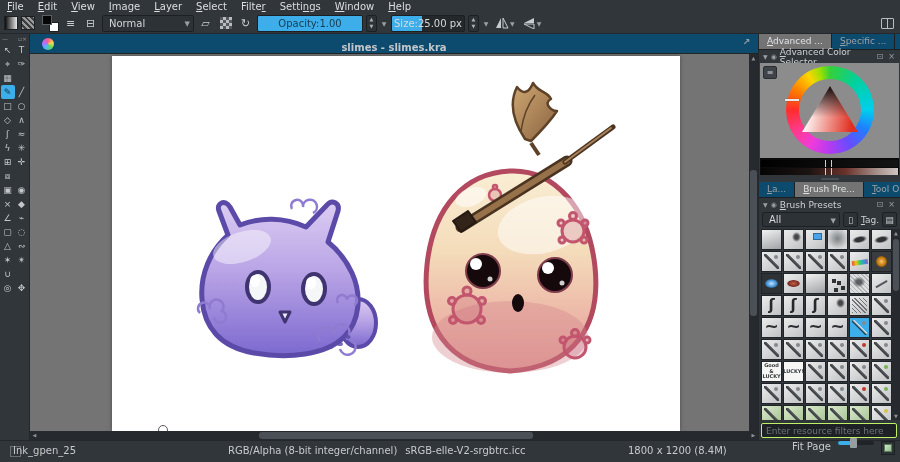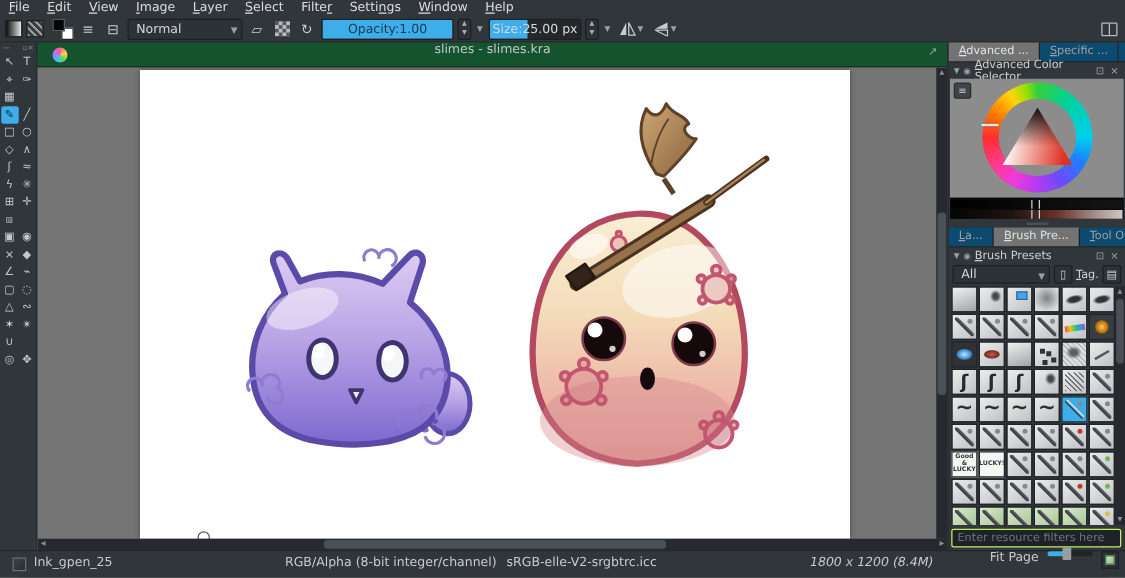--- a/index.html
+++ b/index.html
@@ -50,22 +50,22 @@
   
   #toolbox { position:absolute; left:0; top:0; width:30px; height:406px; background:#31363b; border-right:1px solid #24282c; }
   #toolbox-head { height:9px; display:flex; justify-content:space-between; padding:0 2px; color:#8a9094; font-size:6px; line-height:9px; }
   #toolgrid { display:grid; grid-template-columns:14px 14px; justify-content:center; }
   .tool { width:14px; height:14px; display:flex; align-items:center; justify-content:center;
     font-size:9px; color:#c3c7ca; }
   .tool.sel { background:#3daee9; color:#10303f; border-radius:2px; }
 
   
   #canvaswin { position:absolute; left:30px; top:0; width:728px; height:406px; }
-  #canvastitle { position:relative; height:20px; background:#14532d; border-bottom:1px solid #212528;
-    display:flex; align-items:flex-start; }
+  #canvastitle { position:relative; height:20px; background:#0c4a6e; border-bottom:1px solid #212528;
+    display:flex; align-items:flex-end;font-weight:bold; }
   #krita-logo { position:absolute; left:12px; top:4px; width:12px; height:12px; border-radius:50%;
     background:conic-gradient(#ff5a8a,#ffd34d,#59d66a,#4db9ff,#b96bff,#ff5a8a); }
   #canvastitle .title { flex:1; text-align:center; font-size:10px; color:#c3c7ca; }
   #float-icon { position:absolute; right:8px; top:3px; font-size:9px; color:#9aa0a4; }
   #viewport { position:absolute; left:0; top:20px; width:728px; height:386px; background:#747474; overflow:hidden; }
   #page { position:absolute; left:82px; top:2px; width:568px; height:375px; background:#ffffff;
     box-shadow:0 0 4px rgba(0,0,0,.35); }
   #brush-cursor { position:absolute; left:128px; top:371px; width:10px; height:10px;
     border:1px solid #5a5a5a; border-radius:50%; }
   
@@ -171,23 +171,23 @@
   #resfilter { display:block; width:136px; margin:3px 2px 0 2px; height:15px; background:#1e2226;
     border:1px solid #bef264; color:#c3c7ca; font-size:9px; padding:0 4px; border-radius:2px;
     font-family:"DejaVu Sans","Liberation Sans",sans-serif; }
   #resfilter::placeholder { color:#6d7478; }
 
   
   #statusbar { position:absolute; left:0; top:440px; width:900px; height:22px; background:#31363b;
     border-top:1px solid #24282c; font-size:10px; color:#c8cbcd; }
   #sb-brush-icon { position:absolute; left:10px; top:5px; width:11px; height:11px; border:1px solid #6a6f73;
     background:linear-gradient(135deg,#3d4246,#2a2e32); }
-  #sb-brushname { position:absolute; left:27px; top:4px; }
+  #sb-brushname { position:absolute; left:13px; top:4px; }
   #sb-colorinfo { position:absolute; left:228px; top:4px; display:flex; gap:8px; }
-  #sb-size { position:absolute; left:648px; top:4px;font-style:italic; }
+  #sb-size { position:absolute; left:628px; top:4px; }
   #sb-right { position:absolute; right:5px; top:0; height:22px; display:flex; align-items:flex-start; gap:7px; }
   #zoom-slider { position:relative; width:36px; height:4px; background:#202427; border-radius:2px; }
   #zoom-slider .zfill { position:absolute; left:0; top:0; bottom:0; width:14px; background:#3daee9; border-radius:2px; }
   #zoom-slider .zhandle { position:absolute; left:12px; top:-3px; width:7px; height:10px; background:#989da1; border-radius:1px; }
   #zoom-btn { width:14px; height:14px; border:1px solid #1d2023; background:#2d3237; display:flex; align-items:center; justify-content:center; }
   #zoom-btn i { width:8px; height:8px; background:linear-gradient(135deg,#cfe8c8,#8fbd8a); border:1px solid #5d7a5a; }
 </style>
 </head>
 <body>
 

